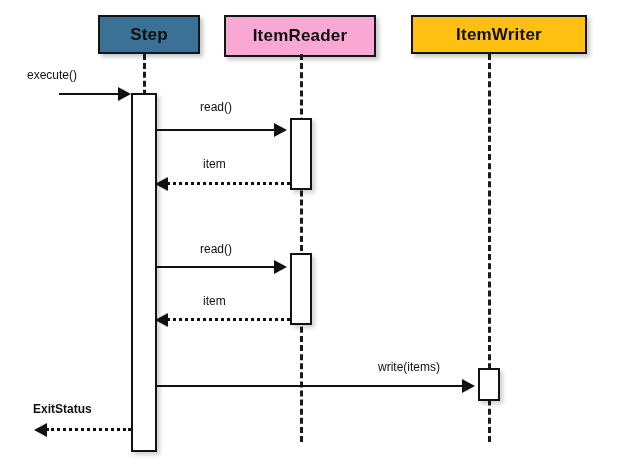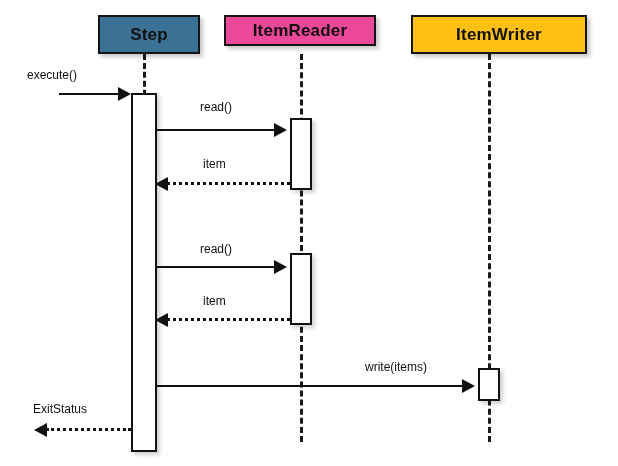--- a/index.html
+++ b/index.html
@@ -86,21 +86,21 @@
 </style>
 </head>
 <body>
 
 <div id="canvas">
 
   <div class="participant" style="left:98px; top:15px; width:102px; height:39px; background:#3b7194;">
     <span class="p-label">Step</span>
   </div>
 
-  <div class="participant" style="left:224px; top:15px; width:152px; height:31px; background:#ec4899;">
+  <div class="participant" style="left:224px; top:15px; width:152px; height:42px; background:#f9a8d4;">
     <span class="p-label">ItemReader</span>
   </div>
 
   <div class="participant" style="left:411px; top:15px; width:176px; height:39px; background:#ffc011;">
     <span class="p-label">ItemWriter</span>
   </div>
 
   <div class="lifeline" style="left:143px; top:54px; height:398px;"></div>
   <div class="lifeline" style="left:300px; top:54px; height:388px;"></div>
   <div class="lifeline" style="left:488px; top:54px; height:388px;"></div>
@@ -126,21 +126,21 @@
   <div class="arrowhead left" style="left:155px; top:177px;"></div>
 
   <div class="msg-label" style="left:200px; top:242px;">read()</div>
   <div class="msg-line solid" style="left:157px; top:266px; width:117px;"></div>
   <div class="arrowhead right" style="left:274px; top:260px;"></div>
 
   <div class="msg-label" style="left:203px; top:294px;">item</div>
   <div class="msg-line dotted" style="left:167px; top:318px; width:123px;"></div>
   <div class="arrowhead left" style="left:155px; top:313px;"></div>
 
-  <div class="msg-label" style="left:365px; top:360px;">write(items)</div>
+  <div class="msg-label" style="left:378px; top:360px;">write(items)</div>
   <div class="msg-line solid" style="left:157px; top:385px; width:305px;"></div>
   <div class="arrowhead right" style="left:462px; top:379px;"></div>
 
-  <div class="msg-label" style="left:33px; top:402px;">ExitStatus</div>
+  <div class="msg-label" style="left:33px; top:402px;font-weight:bold;">ExitStatus</div>
   <div class="msg-line dotted" style="left:46px; top:428px; width:85px;"></div>
   <div class="arrowhead left" style="left:34px; top:423px;"></div>
 
 </div>
 
 </body></html>

